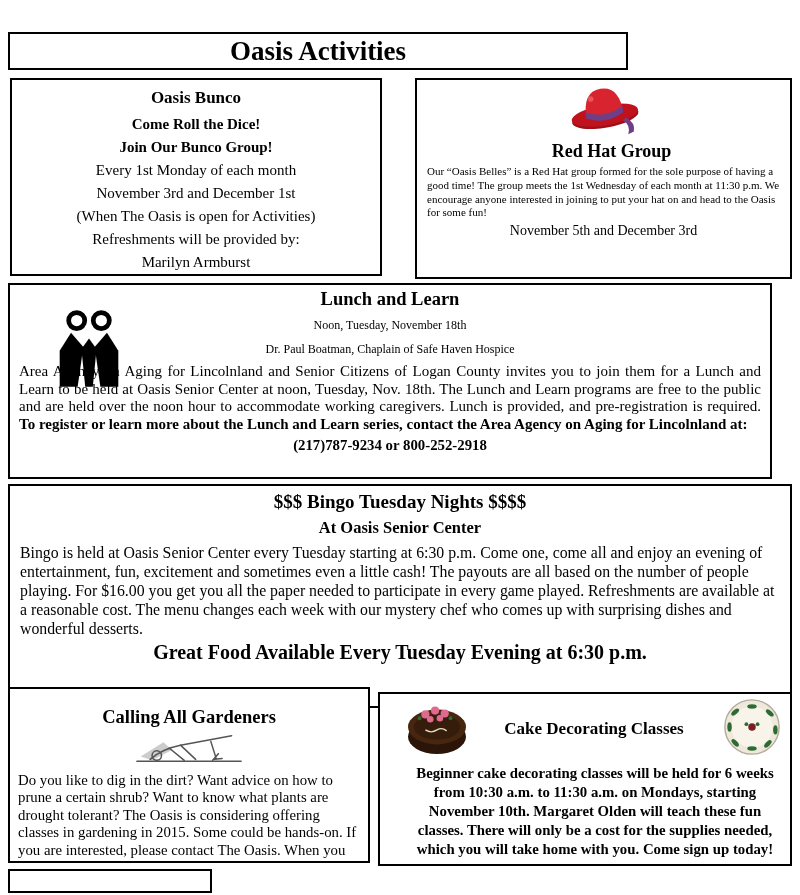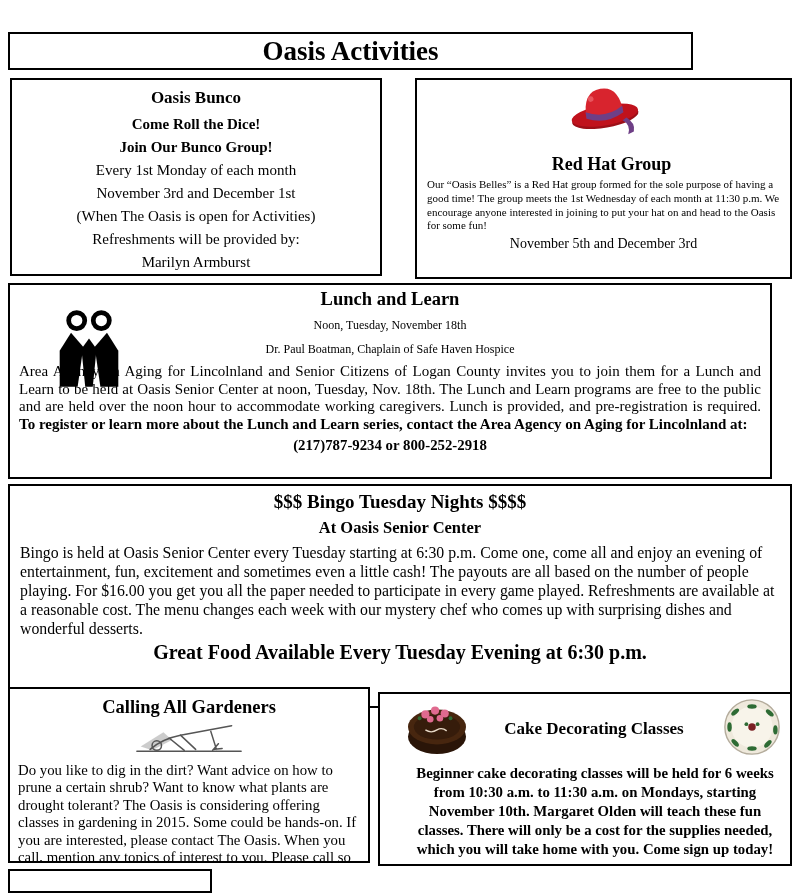--- a/index.html
+++ b/index.html
@@ -5,33 +5,33 @@
   html,body{margin:0;padding:0;}
   body{
     width:800px;height:895px;background:#ffffff;color:#000;
     font-family:"Liberation Serif","DejaVu Serif",serif;
   }
   .page{position:relative;width:800px;height:895px;overflow:hidden;background:#fff;}
   .box{position:absolute;background:#fff;border:2px solid #000;box-sizing:border-box;overflow:hidden;}
   .bold{font-weight:bold;text-align:center;}
 
   
-  .header-box{left:8px;top:32px;width:685px;height:38px;display:flex;align-items:center;justify-content:center;}
+  .header-box{left:8px;top:32px;width:620px;height:38px;display:flex;align-items:center;justify-content:center;}
   .header-box .title{font-size:27px;font-weight:bold;}
 
   
   .bunco-box{left:10px;top:78px;width:372px;height:198px;text-align:center;padding-top:8px;}
   .bunco-title{font-size:17px;font-weight:bold;margin-bottom:8px;}
   .bunco-line{font-size:15px;margin-bottom:6px;line-height:17px;}
   .bunco-line.bold{font-weight:bold;}
 
   
   .redhat-box{left:415px;top:78px;width:377px;height:201px;padding-top:2px;}
   .hat-wrap{text-align:center;height:58px;}
-  .redhat-title{text-align:center;font-size:18px;font-weight:bold;margin:14px 0 3px;padding-left:16px;}
+  .redhat-title{text-align:center;font-size:18px;font-weight:bold;margin:1px 0 3px;padding-left:16px;}
   .redhat-body{font-size:11px;line-height:1.25;padding:0 10px;}
   .redhat-dates{text-align:center;font-size:14px;margin-top:3px;}
 
   
   .lunch-box{left:8px;top:283px;width:764px;height:196px;padding-top:4px;}
   .lunch-title{text-align:center;font-size:18.5px;font-weight:bold;}
   .lunch-icon{position:absolute;left:44px;top:24px;}
   .lunch-line{text-align:center;font-size:12px;font-weight:normal;margin-top:6px;line-height:18px;}
   .lunch-body{font-size:15px;line-height:1.18;text-align:justify;padding:0 9px;margin-top:5px;}
   .lunch-body .tail{font-weight:bold;}
@@ -39,21 +39,21 @@
 
   
   .bingo-box{left:8px;top:484px;width:784px;height:224px;padding-top:5px;}
   .bingo-title{text-align:center;font-size:19px;font-weight:bold;}
   .bingo-subtitle{text-align:center;font-size:16.5px;font-weight:bold;margin-top:5px;}
   .bingo-body{font-size:15.8px;line-height:1.2;padding:0 10px;margin-top:6px;}
   .bingo-tag1{text-align:center;font-size:15px;font-weight:bold;margin-top:6px;}
   .bingo-tag2{text-align:center;font-size:20px;font-weight:bold;margin-top:2px;}
 
   
-  .garden-box{left:8px;top:687px;width:362px;height:176px;padding-top:8px;}
+  .garden-box{left:8px;top:687px;width:362px;height:176px;padding-top:18px;}
   .garden-title{text-align:center;font-size:18.5px;font-weight:bold;}
   .garden-img{text-align:center;height:38px;margin-top:2px;}
   .garden-body{font-size:14.8px;line-height:1.18;padding:0 8px;margin-top:4px;}
 
   
   .cake-box{left:378px;top:692px;width:414px;height:174px;padding-top:4px;padding-left:20px;}
   .cake-head{display:flex;align-items:center;padding:0 6px;}
   .cake-head .cake-title{flex:1;text-align:center;font-size:17px;font-weight:bold;}
   .cake-body{font-size:14.8px;line-height:1.28;font-weight:bold;text-align:center;padding:0 14px;margin-top:4px;}
 

